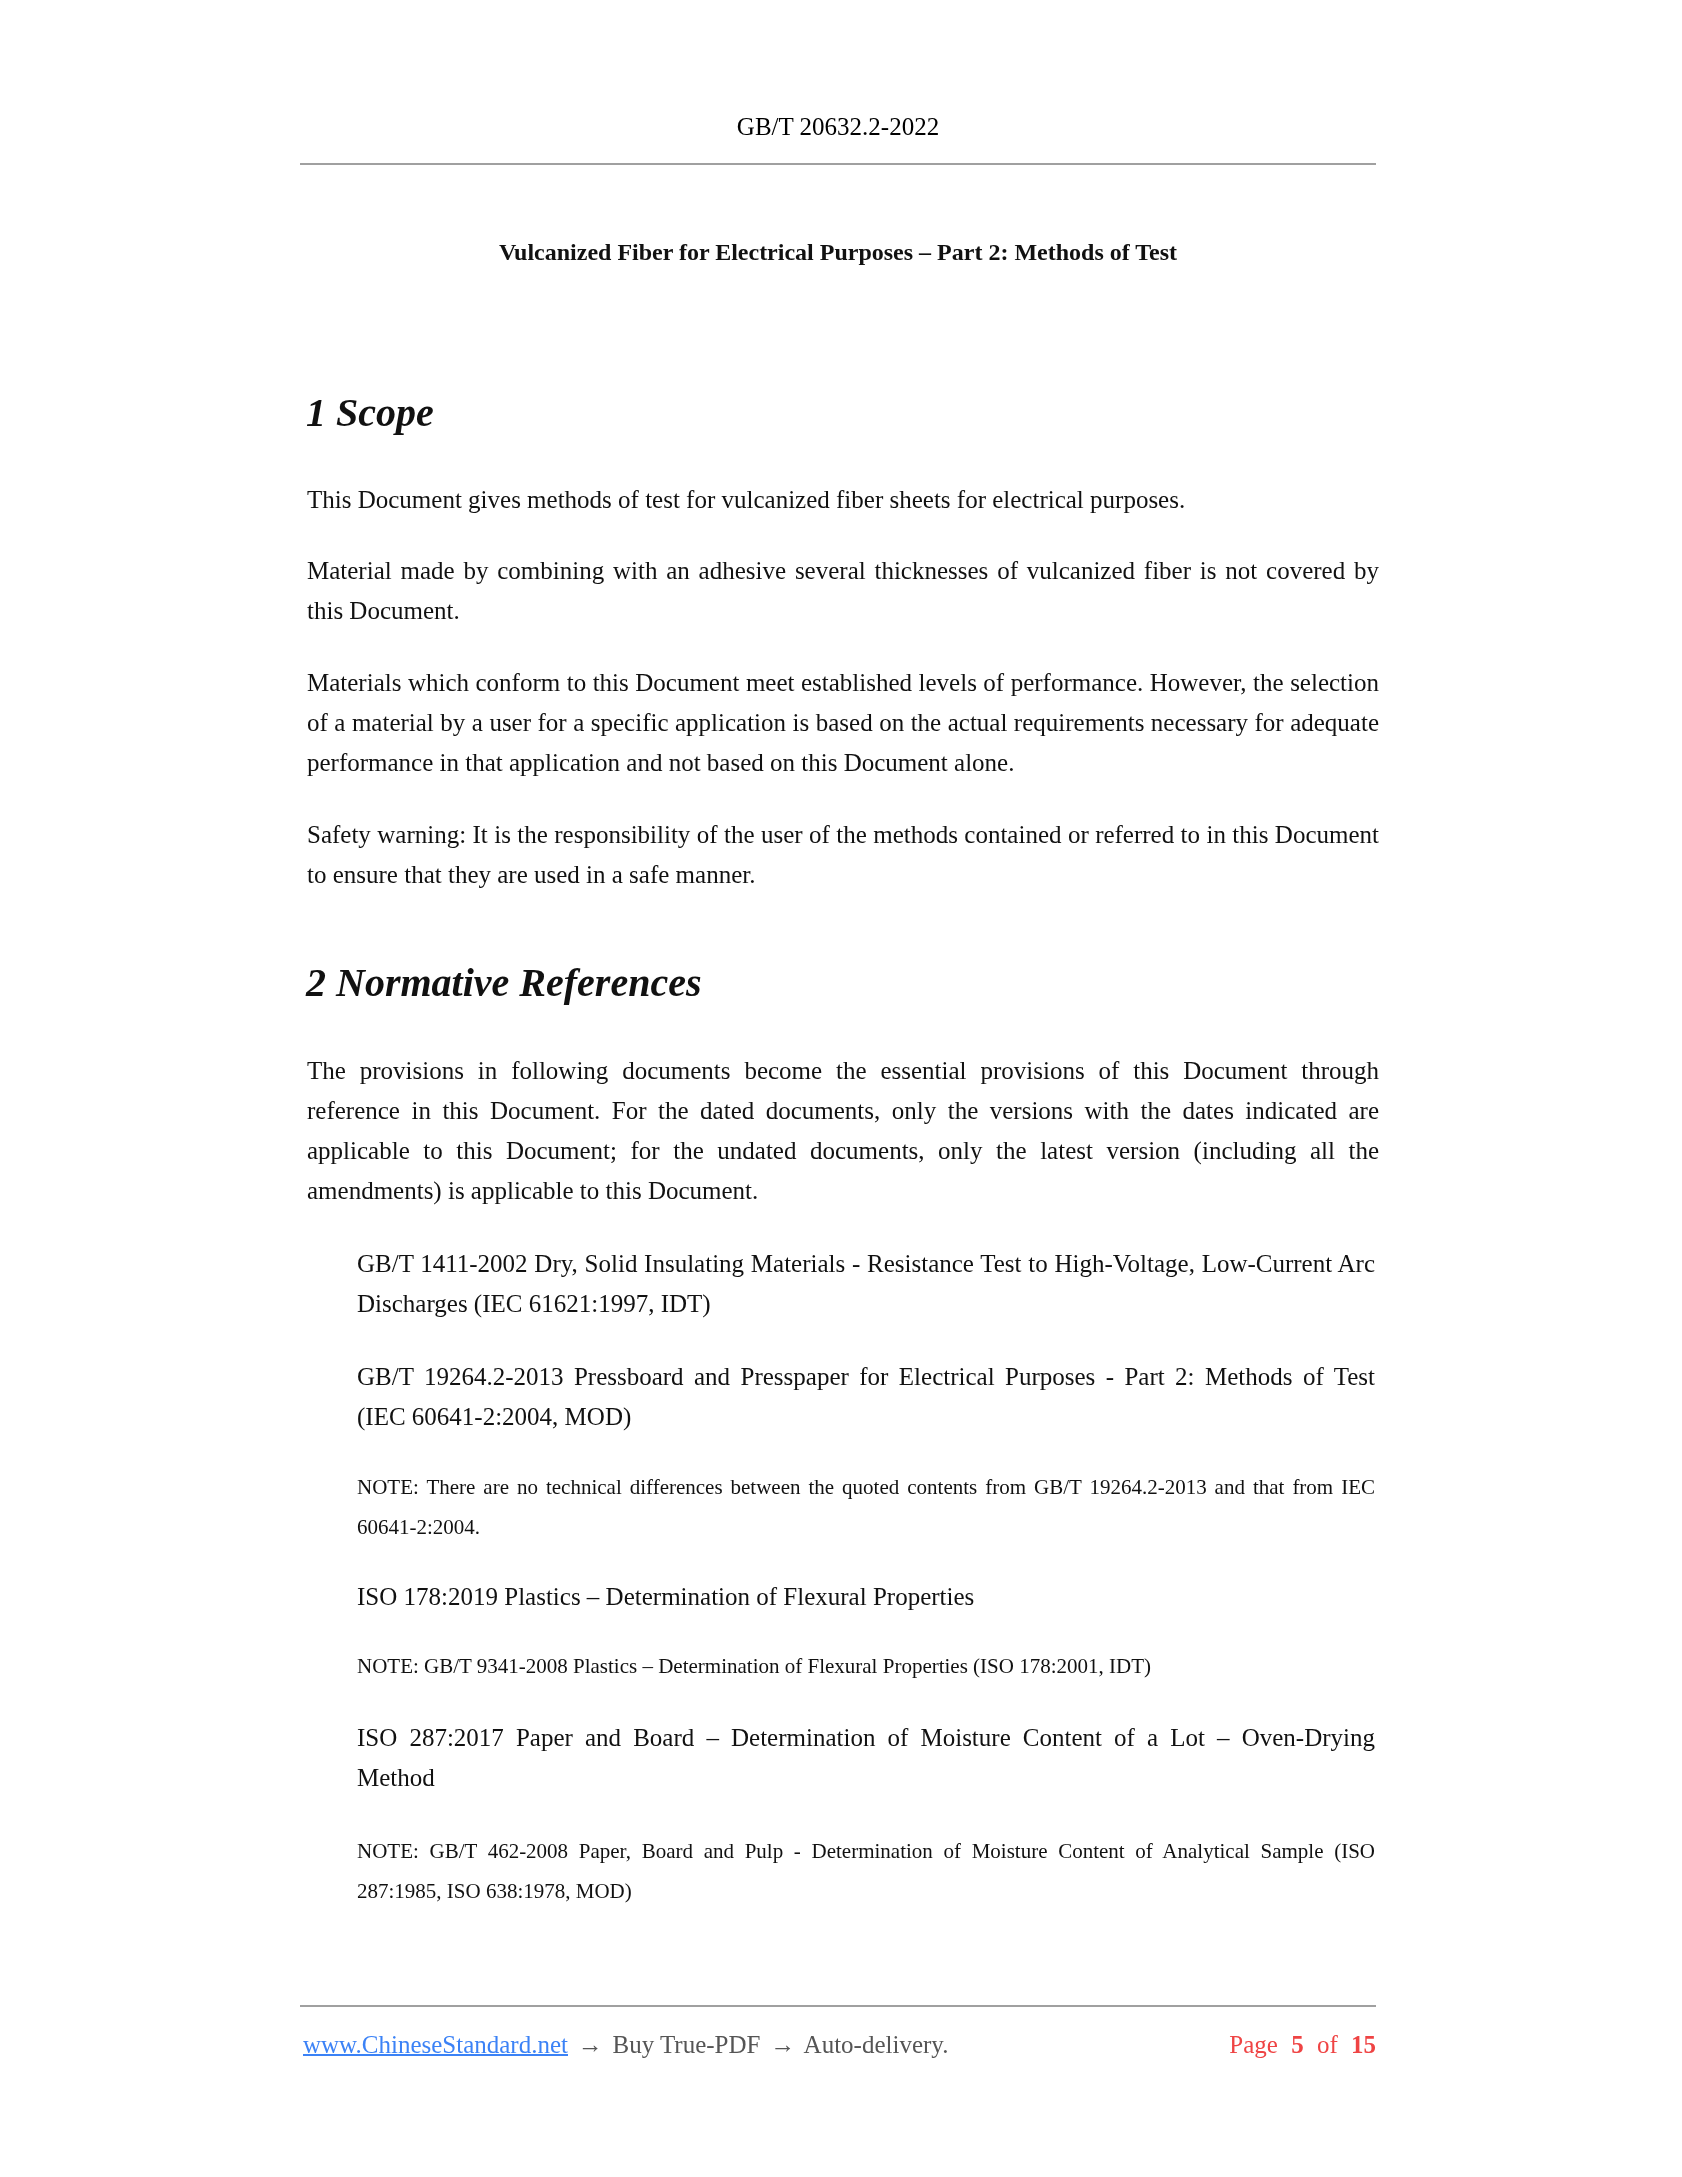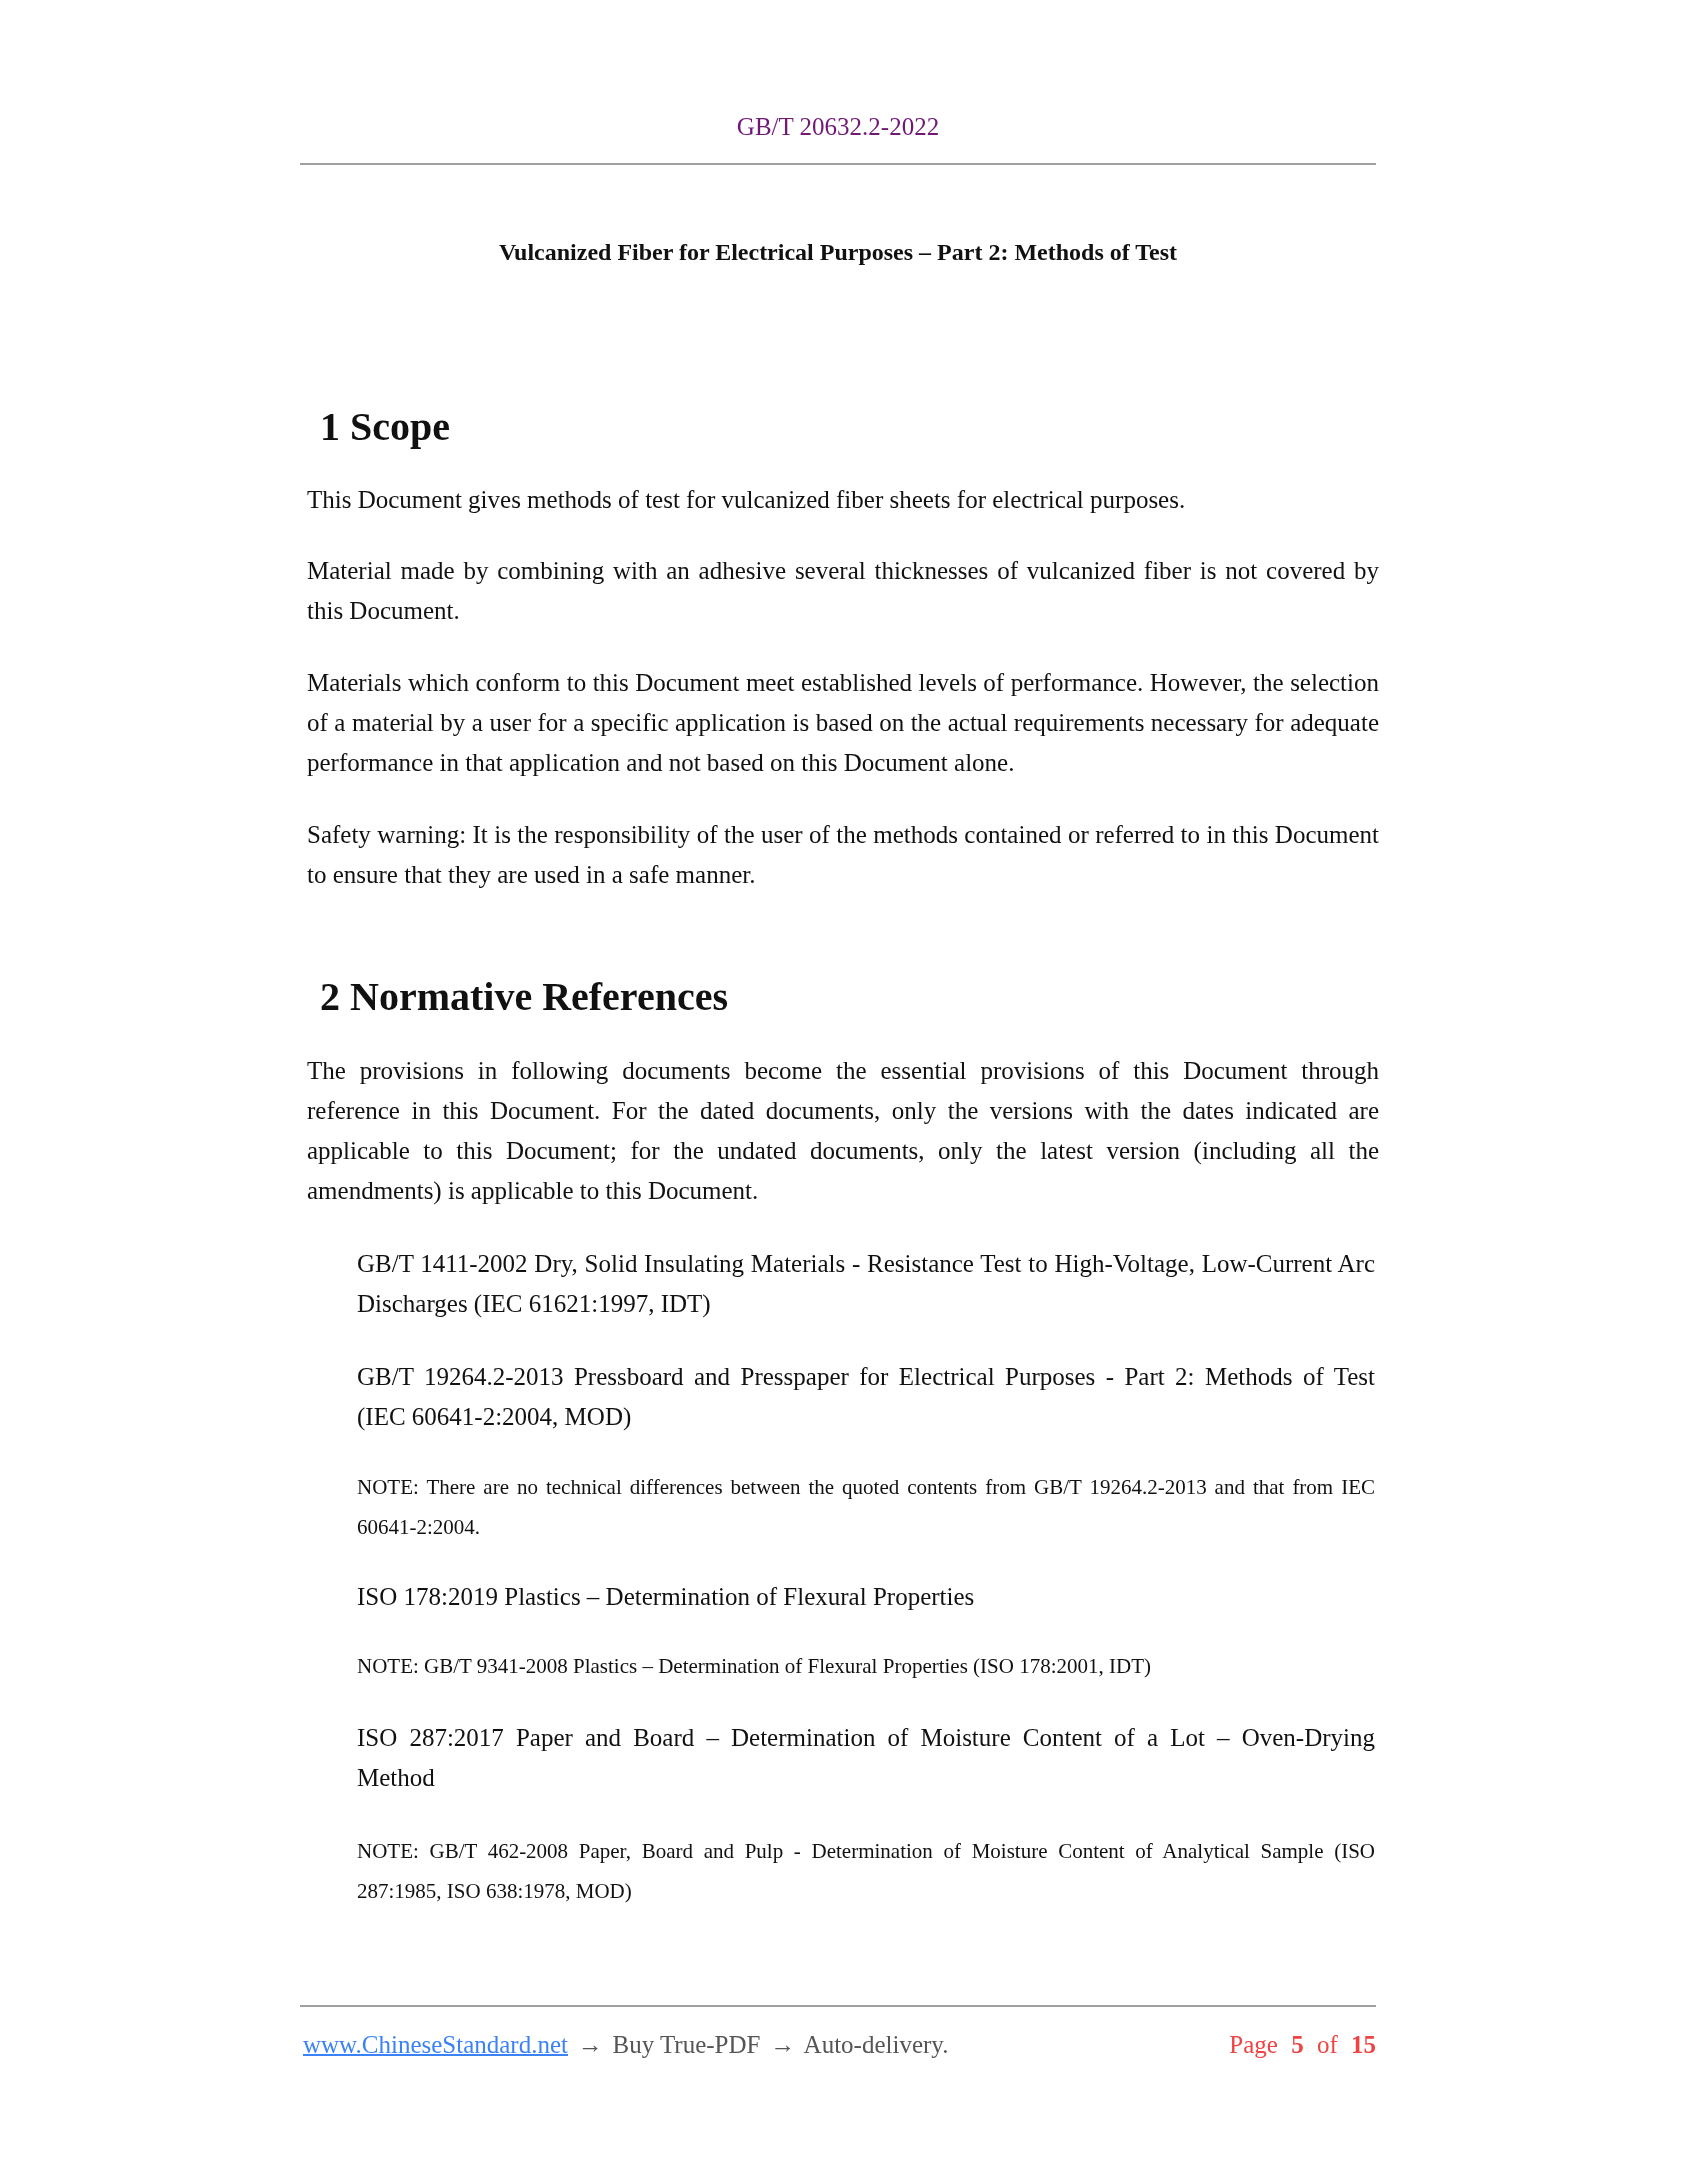--- a/index.html
+++ b/index.html
@@ -15,21 +15,21 @@
       font-family: "Liberation Serif", "DejaVu Serif", serif;
       color: #111111;
     }
     .page-header {
       position: absolute;
       left: 300px;
       top: 111px;
       width: 1076px;
       text-align: center;
       font-size: 25px;
-      color: #701a75;
+      color: #000000;
       line-height: 31px;
     }
     .header-rule {
       position: absolute;
       left: 300px;
       top: 163px;
       width: 1076px;
       height: 1.7px;
       background: #a0a0a0;
     }
@@ -49,22 +49,23 @@
       left: 303px;
       top: 0;
       width: 1072px;
     }
     .h1 {
       position: absolute;
       left: 0;
       font-size: 40px;
       font-weight: bold;
       line-height: 48px;
-      margin: 17px;
+      margin: 3px;
       white-space: nowrap;
+      font-style: italic;
     }
     .para {
       position: absolute;
       left: 4px;
       width: 1072px;
       font-size: 25px;
       line-height: 40px;
       text-align: justify;
       margin: 0;
     }

